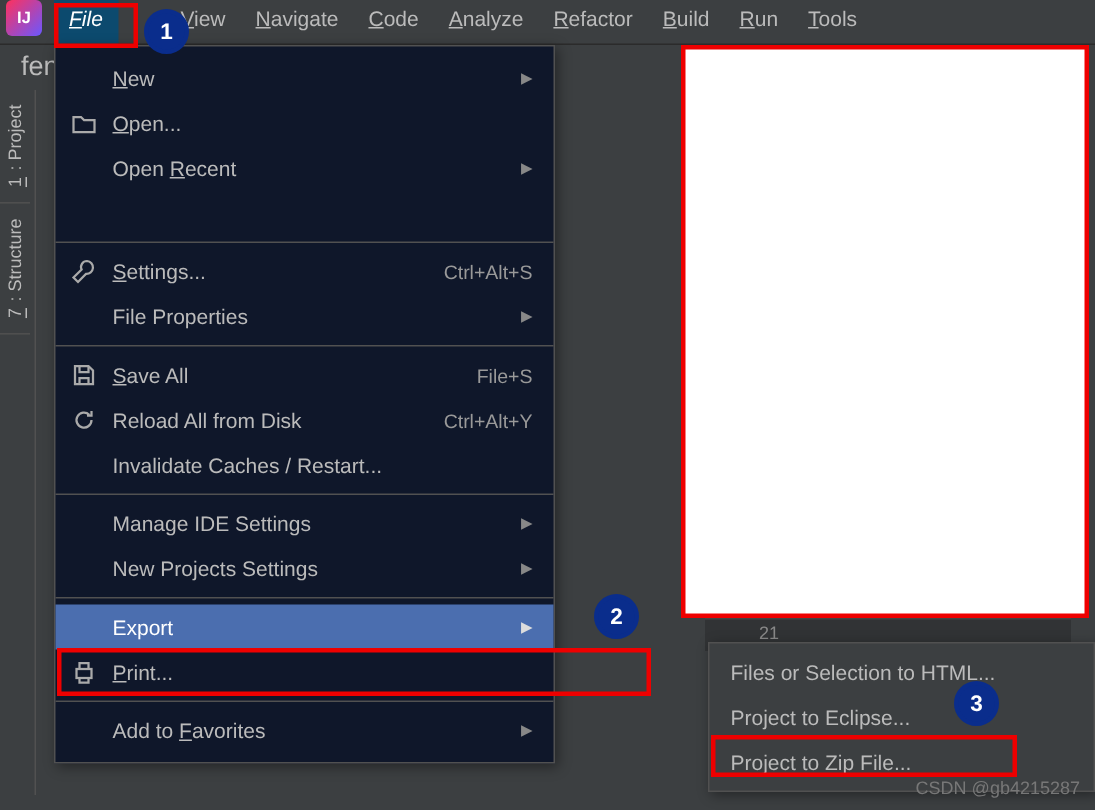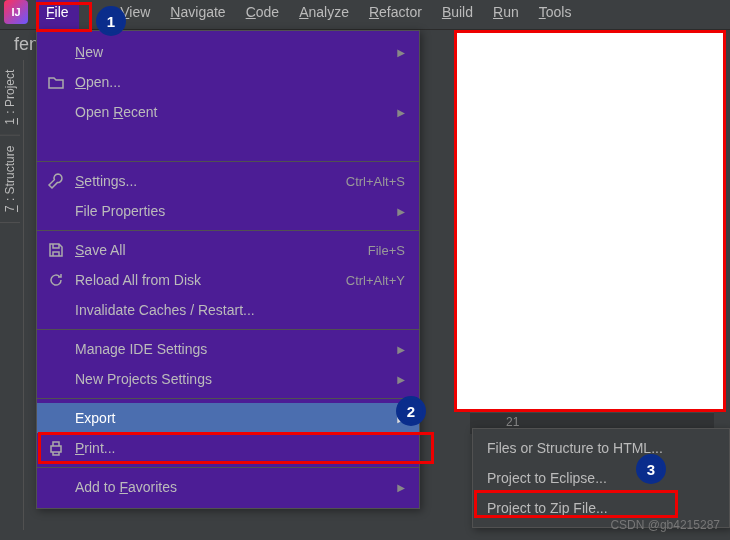--- a/index.html
+++ b/index.html
@@ -1,30 +1,30 @@
 <!DOCTYPE html>
 <html><head>
 <meta charset="utf-8">
 <style>
   * { margin: 0; padding: 0; box-sizing: border-box; font-family: "Segoe UI", Arial, sans-serif; }
   body { background: #3c3f41; color: #bbbbbb; width: 730px; height: 540px; overflow: hidden; position: relative; }
   
   .menubar { height: 30px; background: #3c3f41; display: flex; padding-left: 4px; border-bottom: 1px solid #2b2b2b; }
   .app-icon { width: 24px; height: 24px; background: linear-gradient(135deg,#fe315d,#6b57ff); border-radius: 4px; margin-right: 8px; display:flex;align-items:center;justify-content:center;color:#fff;font-weight:bold;font-size:11px;}
   .menu-item { padding: 4px 10px; font-size: 14px; color: #bbb; cursor: pointer; }
-  .menu-item.active { background: #4c1d95; color: #fff; }
+  .menu-item.active { background: #0c4a6e; color: #fff; font-style: italic; }
   .menu-item .ul { text-decoration: underline; }
   
   .breadcrumb { position:absolute; top:34px; left:14px; font-size:18px; color:#bbb;}
   
   .sidebar-left { position: absolute; left: 0; top: 60px; width: 24px; height: 470px; background: #3c3f41; border-right: 1px solid #515151; }
   .side-tab { writing-mode: vertical-rl; transform: rotate(180deg); font-size: 12px; color: #bbb; padding: 10px 3px; border-top: 1px solid #515151; display:flex; align-items:center; gap:4px;}
   .side-tab .num { text-decoration: underline; }
   
-  .dropdown { position: absolute; top: 30px; left: 36px; width: 384px; background: #4c1d95; border: 1px solid #515151; box-shadow: 2px 2px 8px rgba(0,0,0,.4); padding:6px 0;}
+  .dropdown { position: absolute; top: 30px; left: 36px; width: 334px; background: #0f172a; border: 1px solid #515151; box-shadow: 2px 2px 8px rgba(0,0,0,.4); padding:6px 0;}
   .dd-item { display: flex; align-items: center; height: 30px; padding: 0 14px 0 10px; font-size: 14px; color: #bbb; position: relative; }
   .dd-item.highlighted { background: #4b6eaf; color: #fff; }
   .dd-icon { width: 18px; height: 18px; margin-right: 10px; display: inline-flex; align-items: center; justify-content: center; flex-shrink:0;}
   .dd-label { flex: 1; }
   .dd-label .ul { text-decoration: underline; }
   .dd-shortcut { color: #999; font-size: 13px; margin-left:10px;}
   .dd-arrow { margin-left: 8px; font-size: 10px; color: #888; }
   .dd-item.highlighted .dd-arrow{color:#ddd;}
   .sep { height: 1px; background: #515151; margin: 4px 0; }
   
@@ -160,21 +160,21 @@
     </div>
     <div class="sep"></div>
     <div class="dd-item">
       <span class="dd-icon"></span>
       <span class="dd-label">Add to <span class="ul">F</span>avorites</span>
       <span class="dd-arrow">▶</span>
     </div>
   </div>
 
 <div class="submenu" id="export-sub">
-    <div class="sub-item">Files or Structure to HTML...</div>
+    <div class="sub-item">Files or Selection to HTML...</div>
     <div class="sub-item">Project to Eclipse...</div>
     <div class="sub-item">Project to Zip File...</div>
   </div>
 
 <div class="redbox" style="top:2px;left:36px;width:56px;height:30px;"></div>
 <div class="redbox" style="top:432px;left:38px;width:396px;height:32px;"></div>
 <div class="redbox" style="top:490px;left:474px;width:204px;height:28px;"></div>
 
 <div class="annot" style="top:6px;left:96px;">1</div>
 <div class="annot" style="top:396px;left:396px;">2</div>

